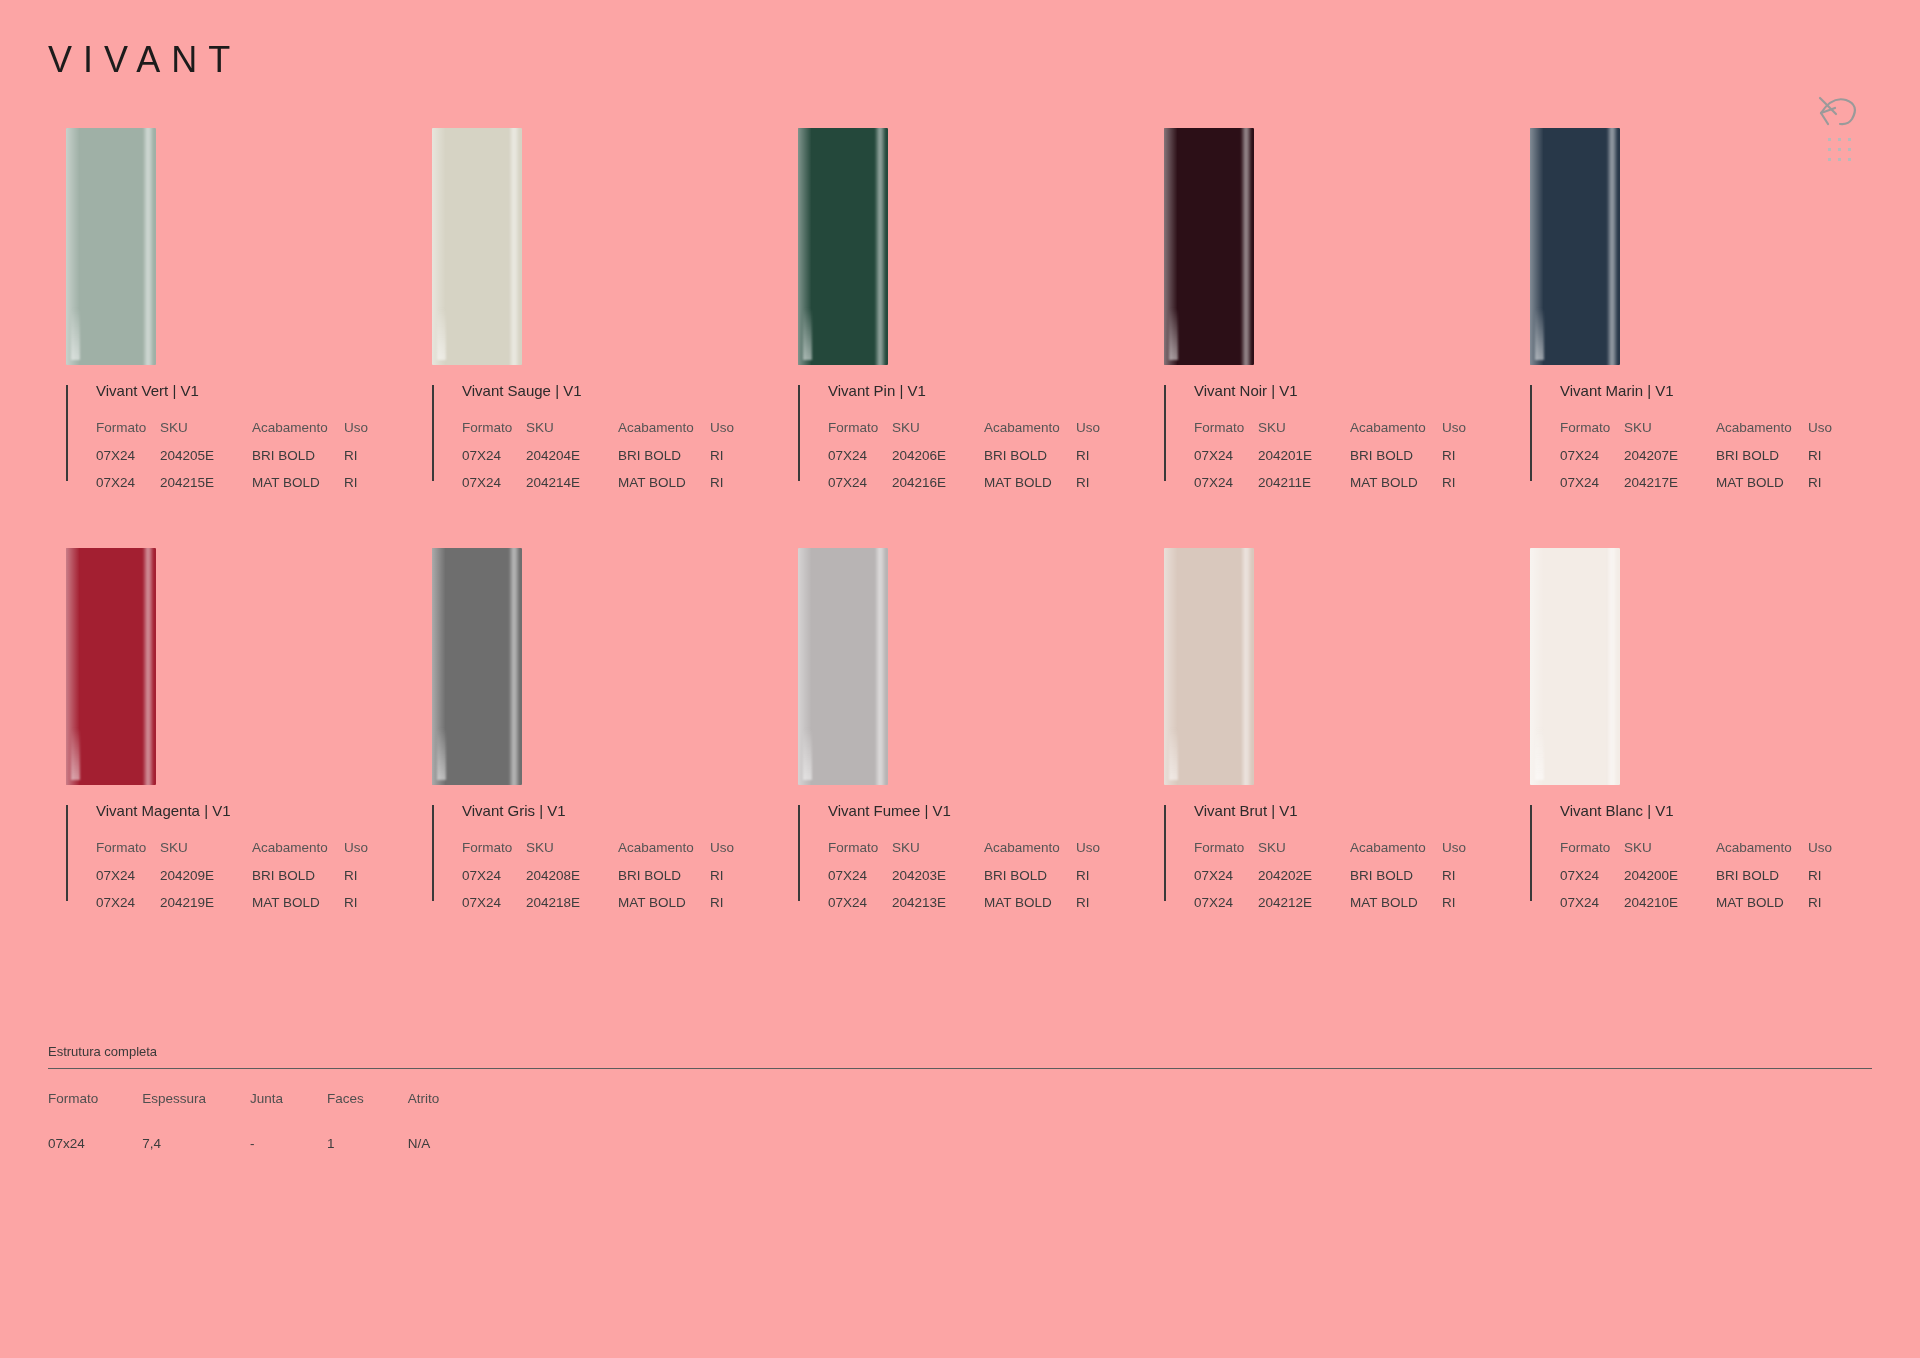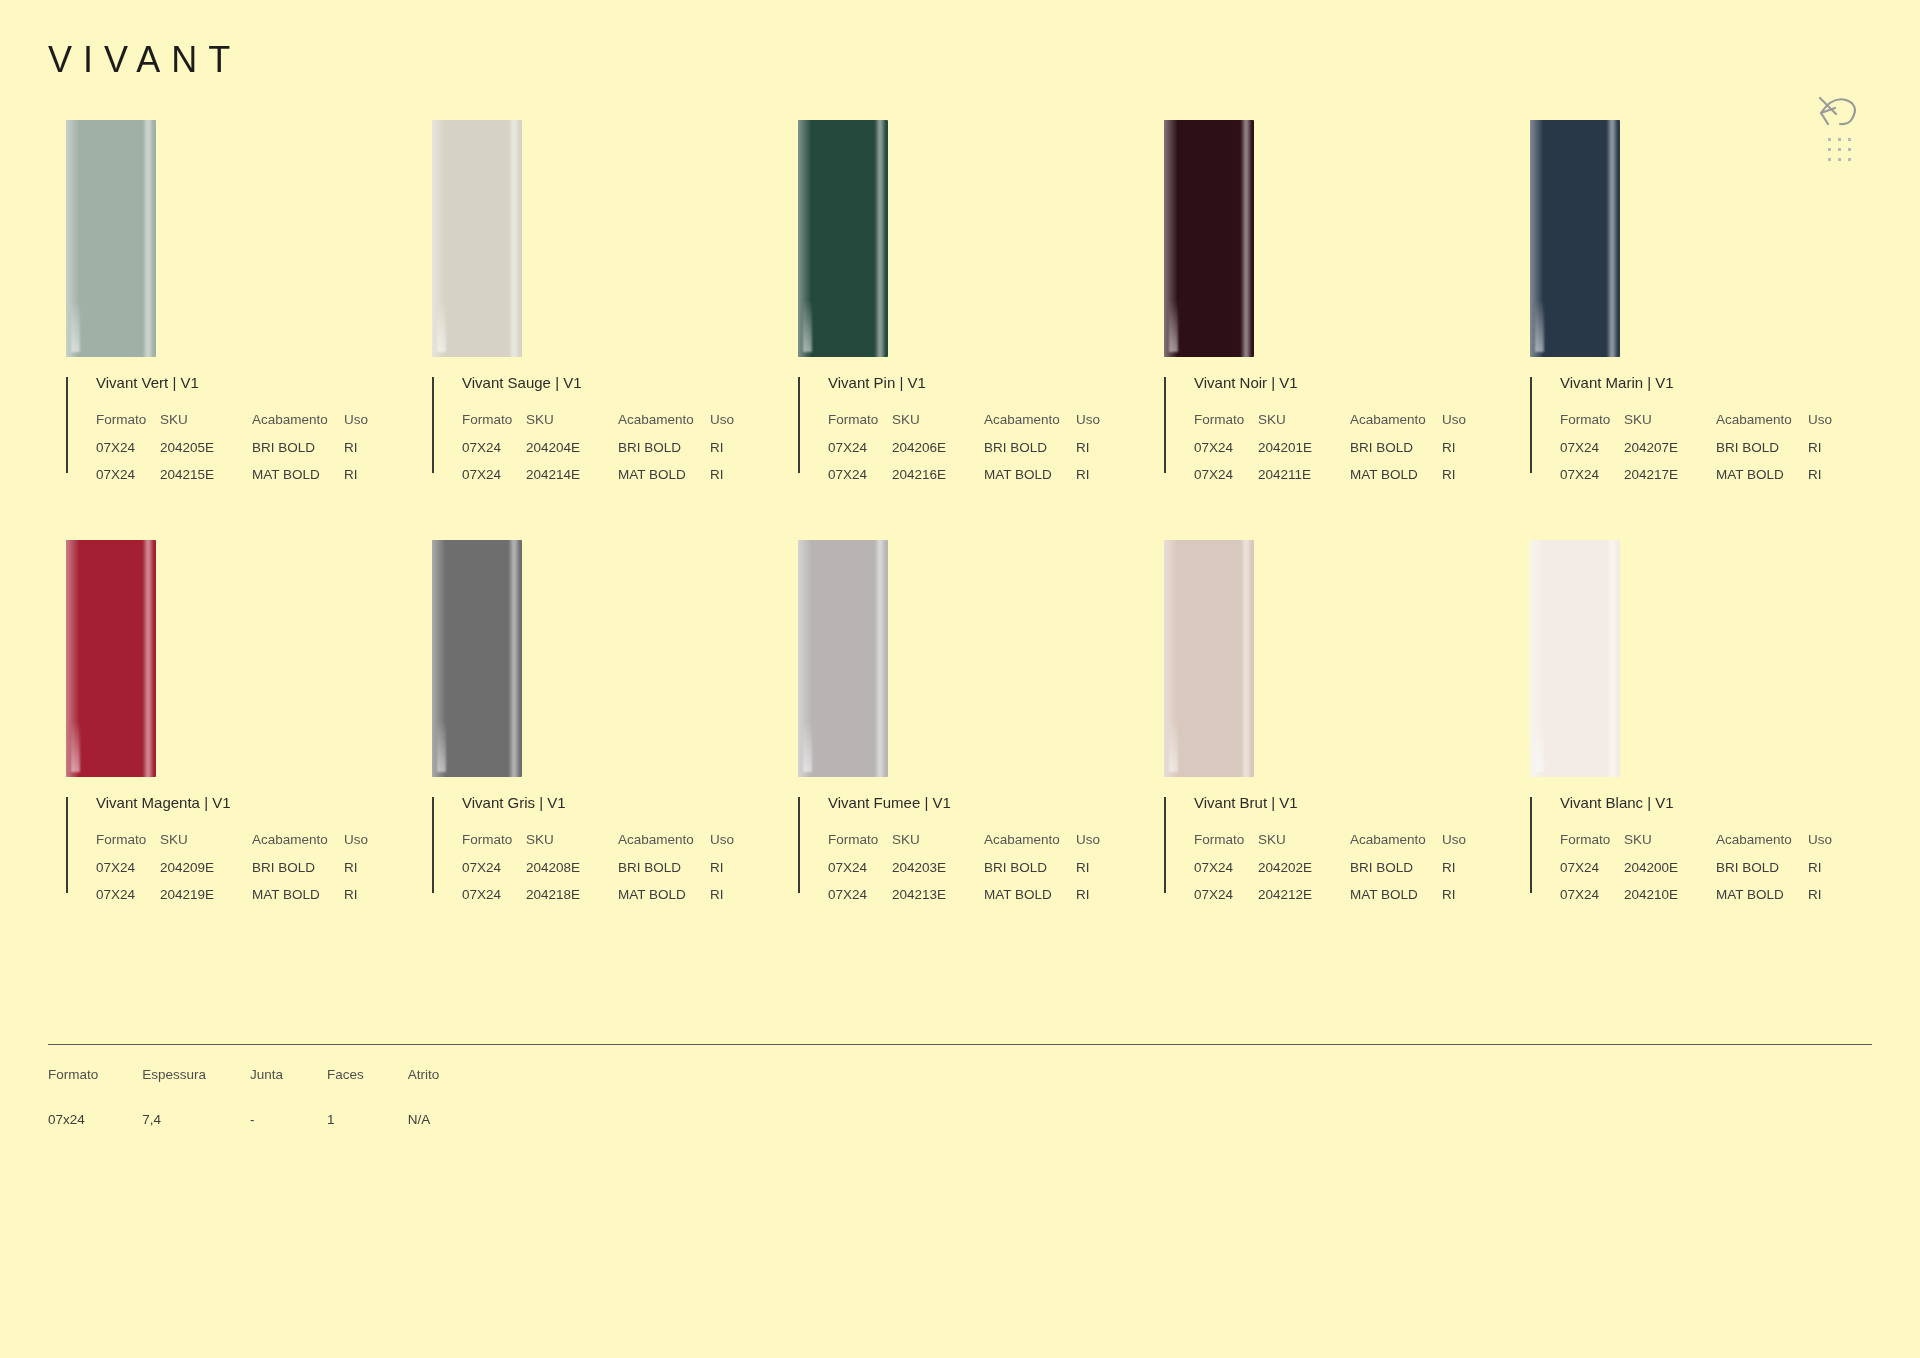--- a/index.html
+++ b/index.html
@@ -9,21 +9,21 @@
     height: 1358px;
     background: #ffffff;
     font-family: "Liberation Sans", sans-serif;
     color: #2b2b2b;
     overflow: hidden;
   }
   .page {
     position: relative;
     width: 1920px;
     height: 1358px;
-    background: #fef9c3;
+    background: #fca5a5;
   }
 
   
   .brand {
     position: absolute;
     left: 48px;
     top: 42px;
     font-size: 36px;
     font-weight: 300;
     letter-spacing: 11px;
@@ -62,21 +62,21 @@
     width: 3px;
     height: 3px;
     background: #b9b9b9;
     border-radius: 0;
   }
 
   
   .grid {
     position: absolute;
     left: 48px;
-    top: 120px;
+    top: 128px;
     width: 1830px;
     display: flex;
     flex-wrap: wrap;
     justify-content: flex-end;
   }
   .card {
     width: 366px;
     height: 420px;
     position: relative;
   }
@@ -583,20 +583,21 @@
                 <td class="c-acab">MAT BOLD</td>
                 <td class="c-uso">RI</td>
               </tr>
             </tbody>
           </table>
         </div>
       </div>
     </div>
 
   <div class="structure">
+    <div class="structure-title">Estrutura completa</div>
     <div class="structure-rule"></div>
     <table class="struct">
       <thead>
         <tr>
           <th>Formato</th>
           <th>Espessura</th>
           <th>Junta</th>
           <th>Faces</th>
           <th>Atrito</th>
         </tr>

